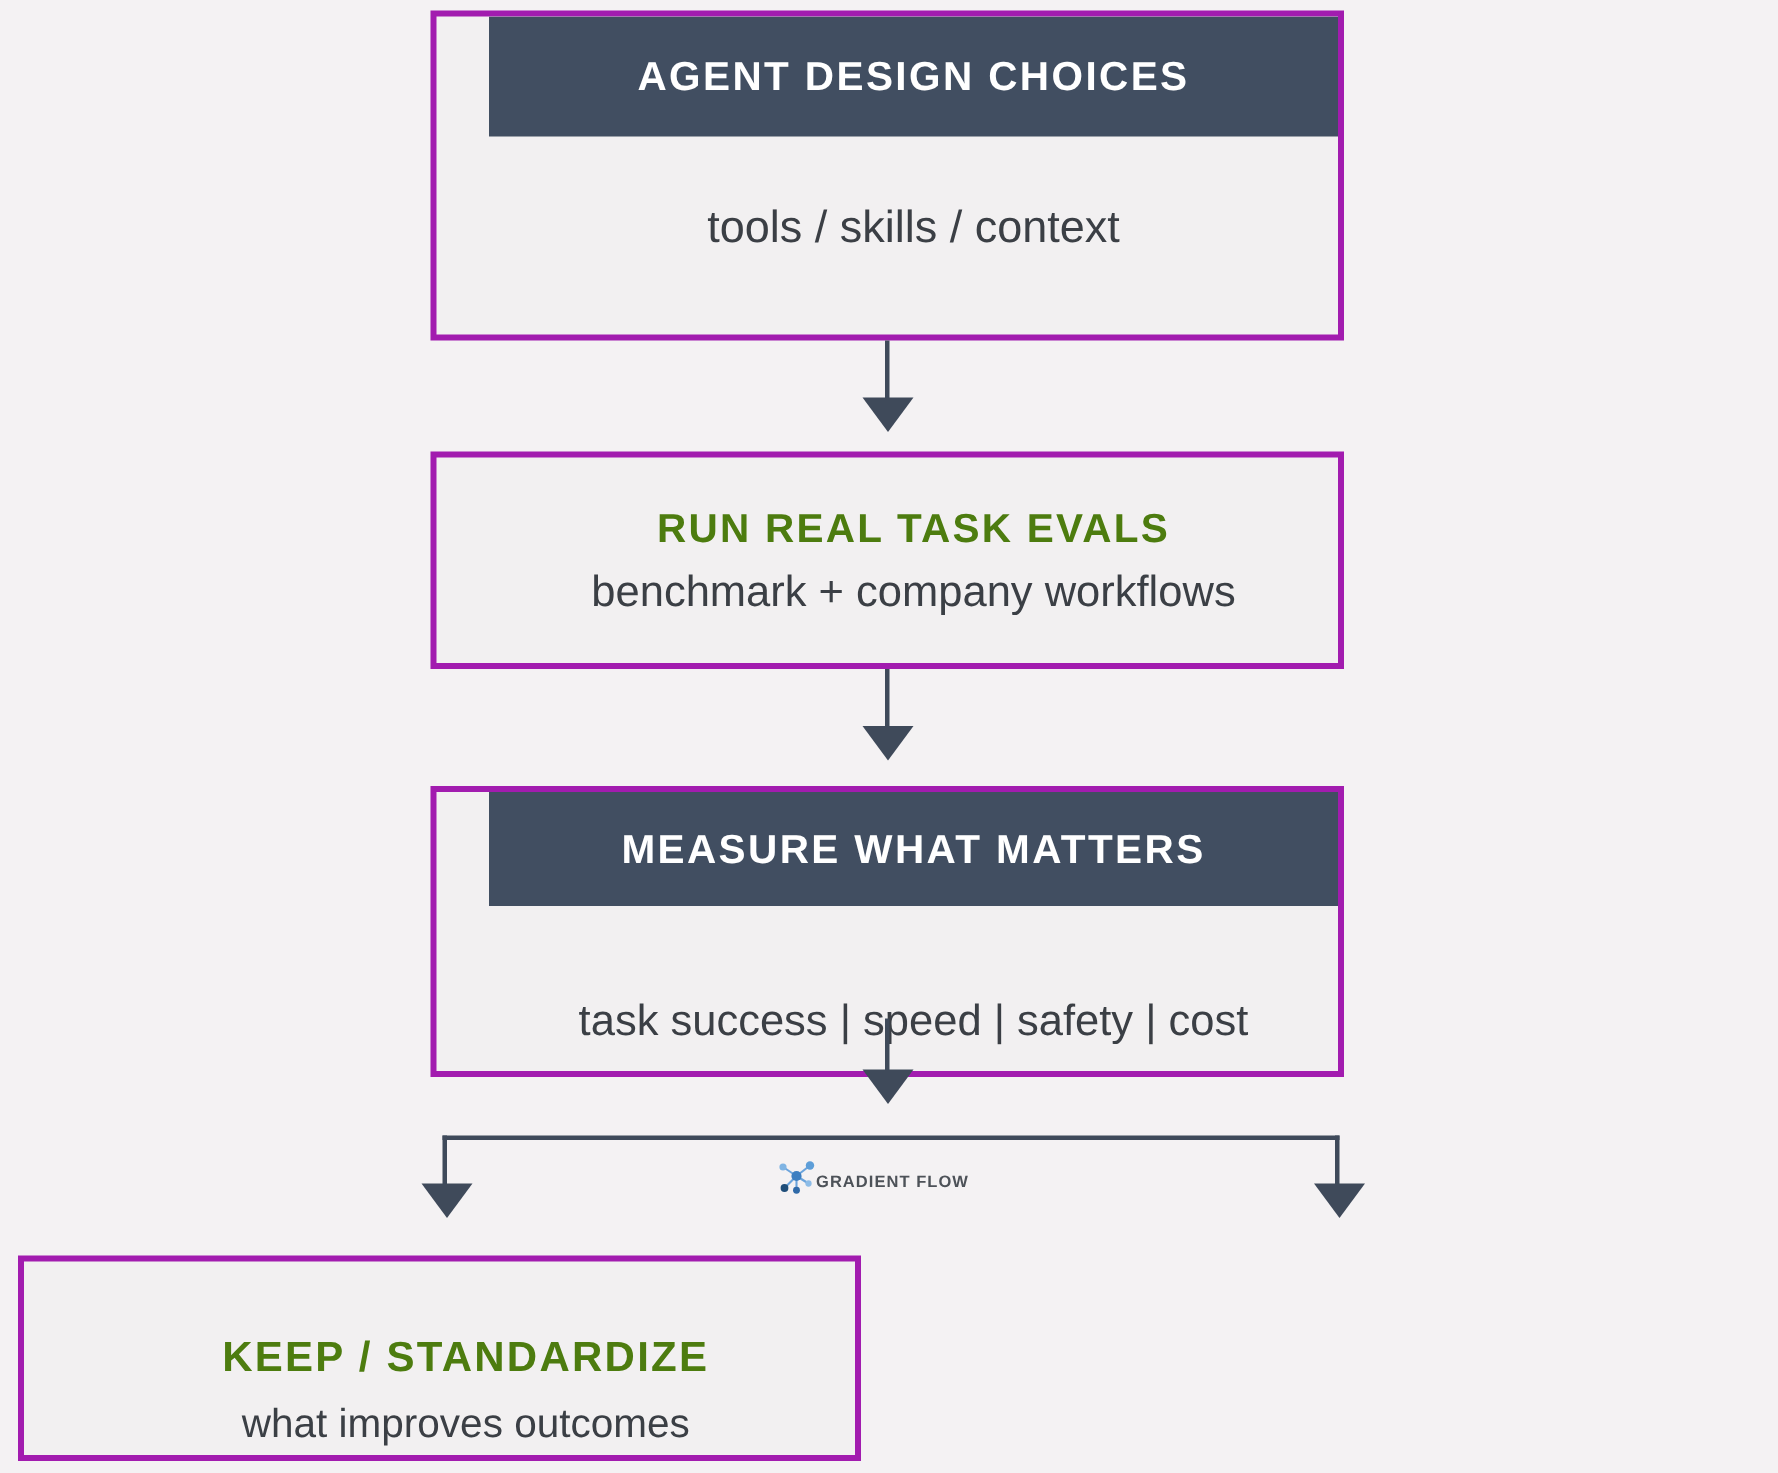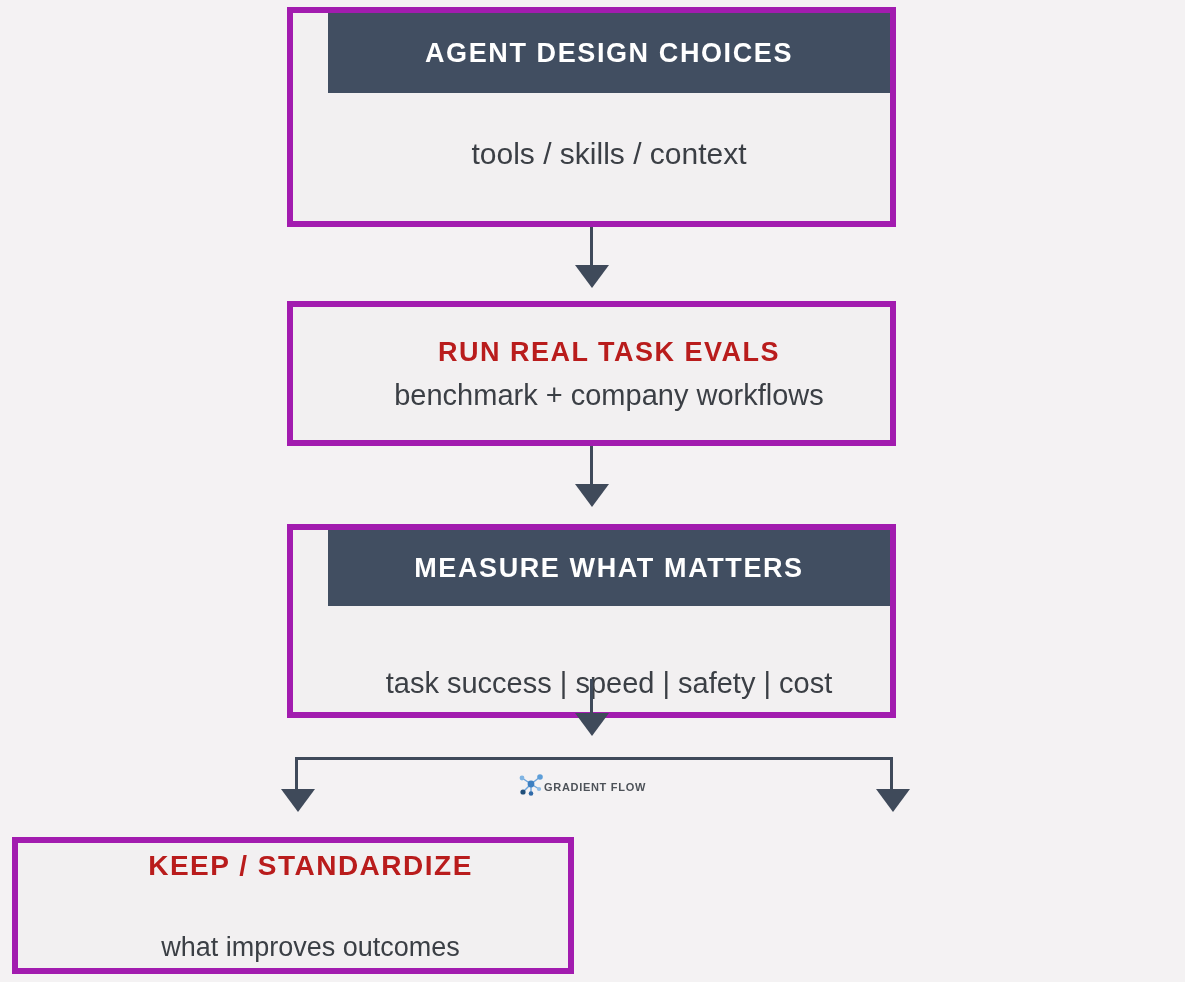--- a/index.html
+++ b/index.html
@@ -16,21 +16,21 @@
   #canvas {
     position: relative;
     width: 1185px;
     height: 982px;
   }
 
   
   .node {
     position: absolute;
     box-sizing: border-box;
-    border: 6px solid #a21caf;
+    border: 4px solid #a21caf;
     background: #f2f0f1;
     overflow: hidden;
     padding-left: 35px;
   }
   .node-header {
     background: #414e61;
     color: #ffffff;
     font-weight: bold;
     letter-spacing: 1.6px;
     text-align: center;
@@ -46,21 +46,21 @@
     justify-content: center;
     box-sizing: border-box;
     width: 100%;
   }
   .body-line {
     color: #3b3f45;
     text-align: center;
     white-space: nowrap;
   }
   .inline-title {
-    color: #b91c1c;
+    color: #4d7c0f;
     font-weight: bold;
     letter-spacing: 1.5px;
     text-align: center;
     white-space: nowrap;
   }
 
   
   #node-agent-design {
     left: 287px;
     top: 7px;
@@ -120,21 +120,21 @@
     line-height: 40px;
   }
 
   
   .outcome {
     top: 837px;
     height: 137px;
     display: flex;
     flex-direction: column;
     align-items: center;
-    justify-content: space-between;
+    justify-content: flex-end;
   }
   .outcome .inline-title {
     font-size: 28px;
     line-height: 46px;
   }
   .outcome .body-line {
     font-size: 27px;
     line-height: 42px;
   }
   #node-keep { left: 12px; width: 562px; }

